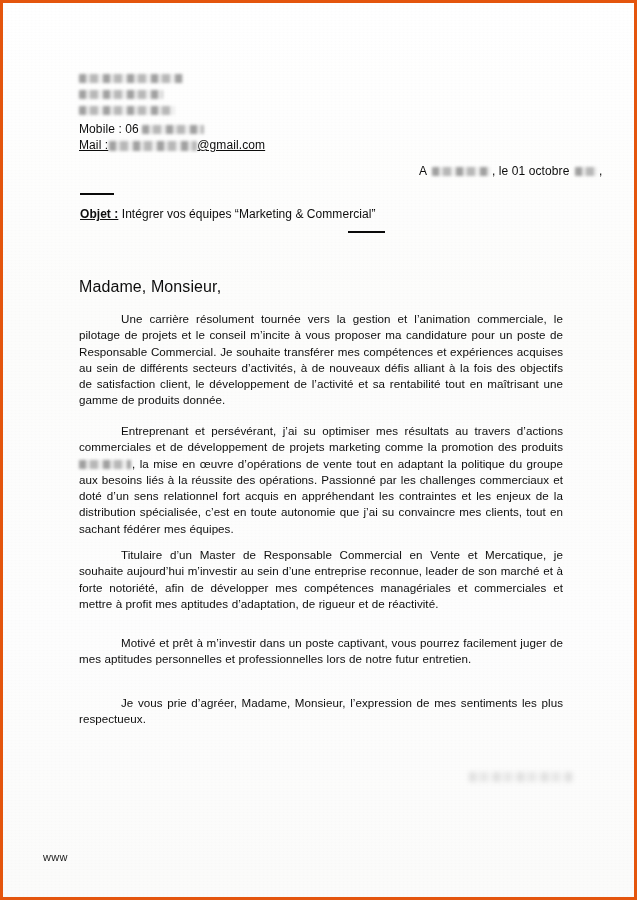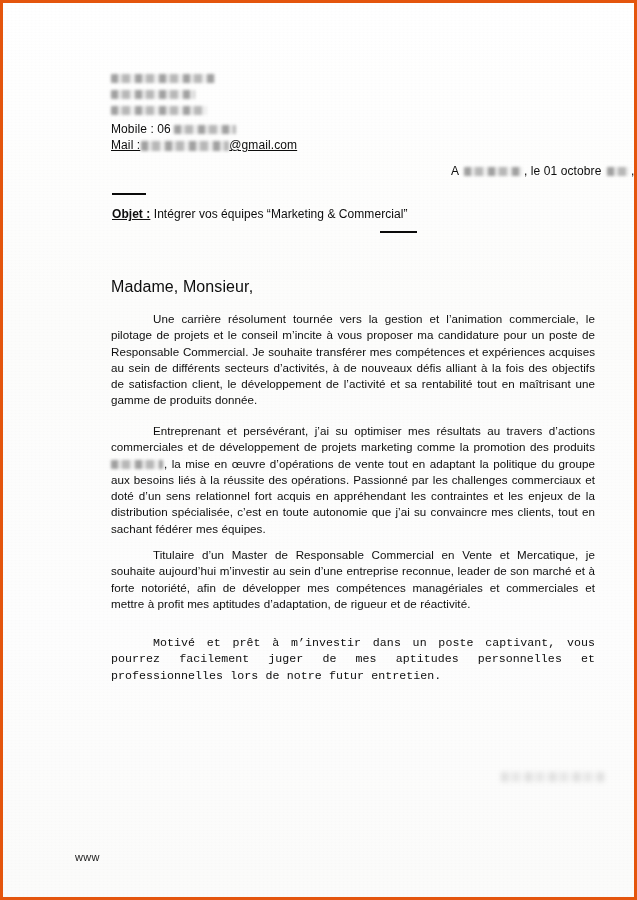--- a/index.html
+++ b/index.html
@@ -39,21 +39,20 @@
     background-image:
       repeating-linear-gradient(0deg, rgba(0,0,0,.012) 0 1px, rgba(0,0,0,0) 1px 3px),
       repeating-linear-gradient(90deg, rgba(0,0,0,.010) 0 1px, rgba(0,0,0,0) 1px 4px);
     pointer-events: none;
   }
 
   #content {
     position: absolute;
     inset: 0;
     color: #0d0d0d;
-    margin-left: 32px;
   }
 
   
   .abs { position: absolute; }
 
   .sender-block {
     left: 76px;
     top: 66px;
     line-height: 16px;
     font-size: 11px;
@@ -148,21 +147,21 @@
     font-size: 11.6px;
     line-height: 16.3px;
     text-align: justify;
     text-indent: 42px;
     letter-spacing: .05px;
     word-spacing: .2px;
   }
   #para-1 { top: 308px; }
   #para-2 { top: 420px; }
   #para-3 { top: 544px; }
-  #para-4 { top: 632px; font-family: Liberation Mono, monospace; }
+  #para-4 { top: 632px; }
   #para-5 { top: 692px; }
 
   
   #signature {
     left: 466px;
     top: 764px;
   }
 
   
   #footer-www {
@@ -220,20 +219,21 @@
 
     <div class="abs para" id="para-1">Une carrière résolument tournée vers la gestion et l’animation commerciale, le pilotage de projets et le conseil m’incite à vous proposer ma candidature pour un poste de Responsable Commercial. Je souhaite transférer mes compétences et expériences acquises au sein de différents secteurs d’activités, à de nouveaux défis alliant à la fois des objectifs de satisfaction client, le développement de l’activité et sa rentabilité tout en maîtrisant une gamme de produits donnée.</div>
 
     <div class="abs para" id="para-2"><span>Entreprenant et persévérant, j’ai su optimiser mes résultats au travers d’actions commerciales et de développement de projets marketing comme la promotion des produits</span>
       <span class="redacted r-brand">x</span><span>, la mise en œuvre d’opérations de vente tout en adaptant la politique du groupe aux besoins liés à la réussite des opérations. Passionné  par les challenges commerciaux et doté  d’un sens relationnel fort acquis en appréhendant les contraintes et les enjeux de la distribution spécialisée, c’est en toute autonomie que j’ai su convaincre mes clients, tout en sachant fédérer mes équipes.</span></div>
 
     <div class="abs para" id="para-3">Titulaire d’un Master de Responsable Commercial en Vente et Mercatique, je souhaite aujourd’hui m’investir au sein d’une entreprise reconnue, leader de son marché et à forte notoriété, afin de développer mes compétences managériales et commerciales et mettre à profit   mes aptitudes d’adaptation, de rigueur et de réactivité.</div>
 
     <div class="abs para" id="para-4">Motivé et prêt à m’investir dans un poste captivant, vous pourrez facilement juger de mes aptitudes personnelles et professionnelles lors de notre futur entretien.</div>
 
+    <div class="abs para" id="para-5">Je vous prie d’agréer, Madame, Monsieur, l’expression de mes sentiments les plus respectueux.</div>
 
     <div class="abs" id="signature">
       <span class="redacted r-sign faint">x</span>
     </div>
 
     <div class="abs" id="footer-www">www</div>
 
   </div>
 </div>
 

